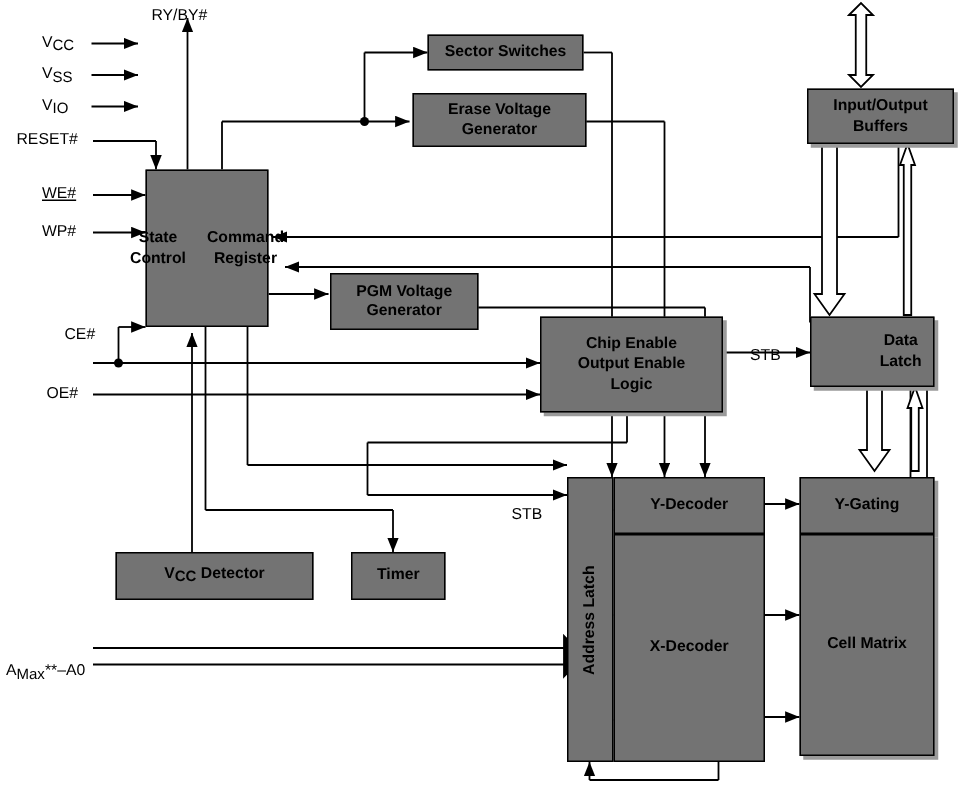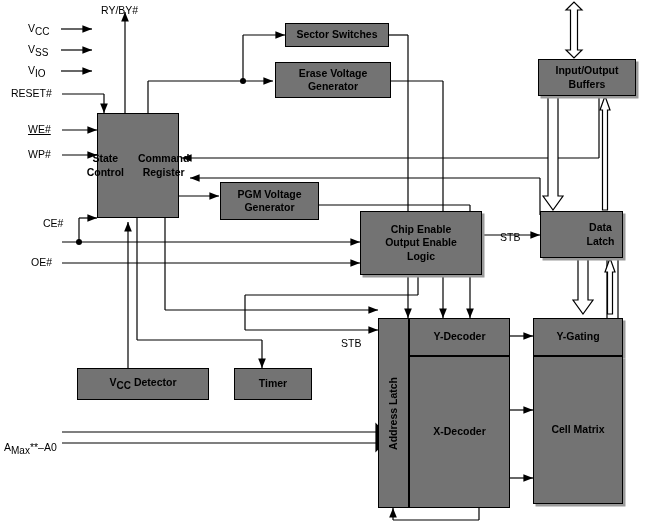--- a/index.html
+++ b/index.html
@@ -163,21 +163,21 @@
 </div>
 
 <div class="box shadow" style="left:540px; top:211px; width:83px; height:47px;padding-left:39px;">
   <span>Data<br>Latch</span>
 </div>
 
 <div class="box" style="left:77px; top:368px; width:132px; height:32px;">
   <span>V<sub>CC</sub> Detector</span>
 </div>
 
-<div class="box" style="left:234px; top:368px; width:78px; height:32px;">
+<div class="box" style="left:234px; top:368px; width:63px; height:32px;">
   <span>Timer</span>
 </div>
 
 <div class="box" style="left:378px; top:318px; width:31px; height:190px;">
   <span class="vert">Address Latch</span>
 </div>
 
 <div class="box" style="left:409px; top:318px; width:101px; height:38px;">
   <span>Y-Decoder</span>
 </div>

